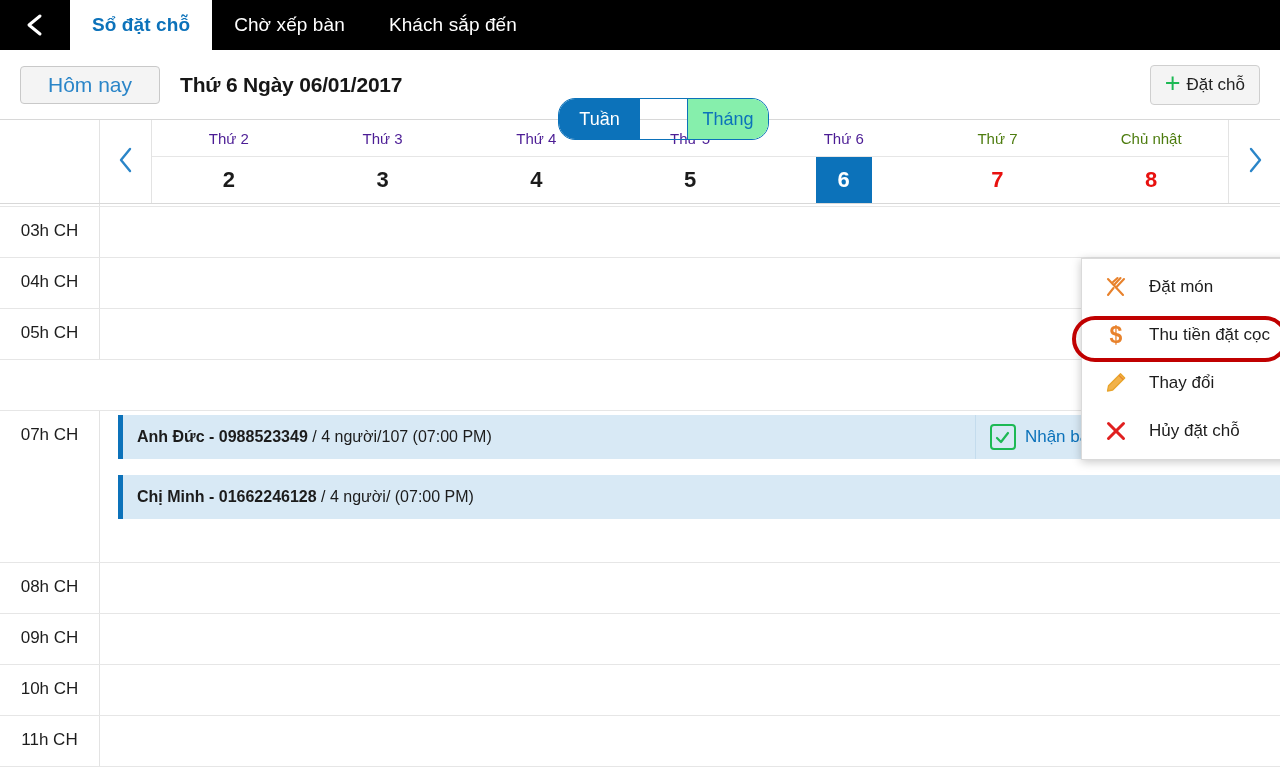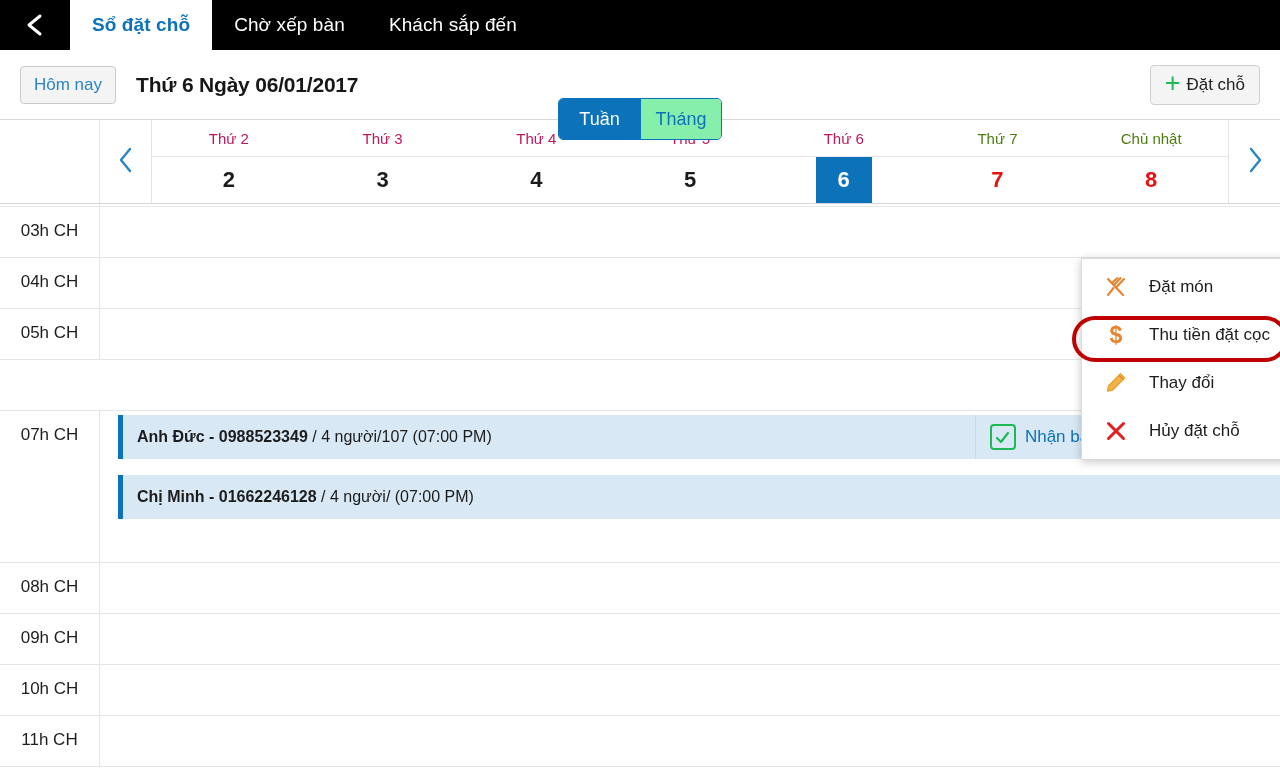--- a/index.html
+++ b/index.html
@@ -43,45 +43,46 @@
   .toolbar {
     height: 70px; width: 100%;
     background: #ffffff;
     border-bottom: 1px solid #d8d8d8;
     display: flex; align-items: center;
     position: relative;
     padding: 0 20px;
   }
   .today-btn {
     height: 38px;
-    padding: 0 13px;
+    padding: 0 27px;
     display: flex; align-items: center;
     background: #f4f4f4;
     border: 1px solid #c9c9c9;
     border-radius: 4px;
     color: #2a85c8;
-    font-size: 17px;
+    font-size: 21px;
     cursor: pointer;
   }
   .date-title {
     margin-left: 20px;
     font-size: 21px;
     font-weight: bold;
     color: #171717;
     letter-spacing: -.2px;
   }
   .segmented {
     position: absolute;
     left: 558px; top: 69px;
     transform: translateY(-50%);
     display: flex;
-    border-radius: 5px;
+    border-radius: 17px;
     overflow: hidden;
     border: 1px solid #0c72ba;
     height: 42px;
+    gap: 47px;
   }
   .seg {
     min-width: 81px;
     display: flex; align-items: center; justify-content: center;
     font-size: 18px;
     background: #86efac;
     color: #0c72ba;
     cursor: pointer;
     padding: 0 14px;
   }
@@ -123,21 +124,21 @@
   .wh-days { flex: 1 1 auto; display: flex; }
   .wh-day {
     flex: 1 1 0;
     display: flex; flex-direction: column;
     align-items: center;
     cursor: pointer;
   }
   .wh-dow {
     height: 38px;
     display: flex; align-items: center; justify-content: center;
-    font-size: 15px; color: #be185d;
+    font-size: 15px; color: #4c1d95;
     width: 100%;
     border-bottom: 1px solid #e6e6e6;
   }
   .wh-dow.weekend { color: #4d7c0f; }
   .wh-num-wrap {
     flex: 1 1 auto; width: 100%;
     display: flex; align-items: center; justify-content: center;
   }
   .wh-num {
     width: 56px; height: 46px;

